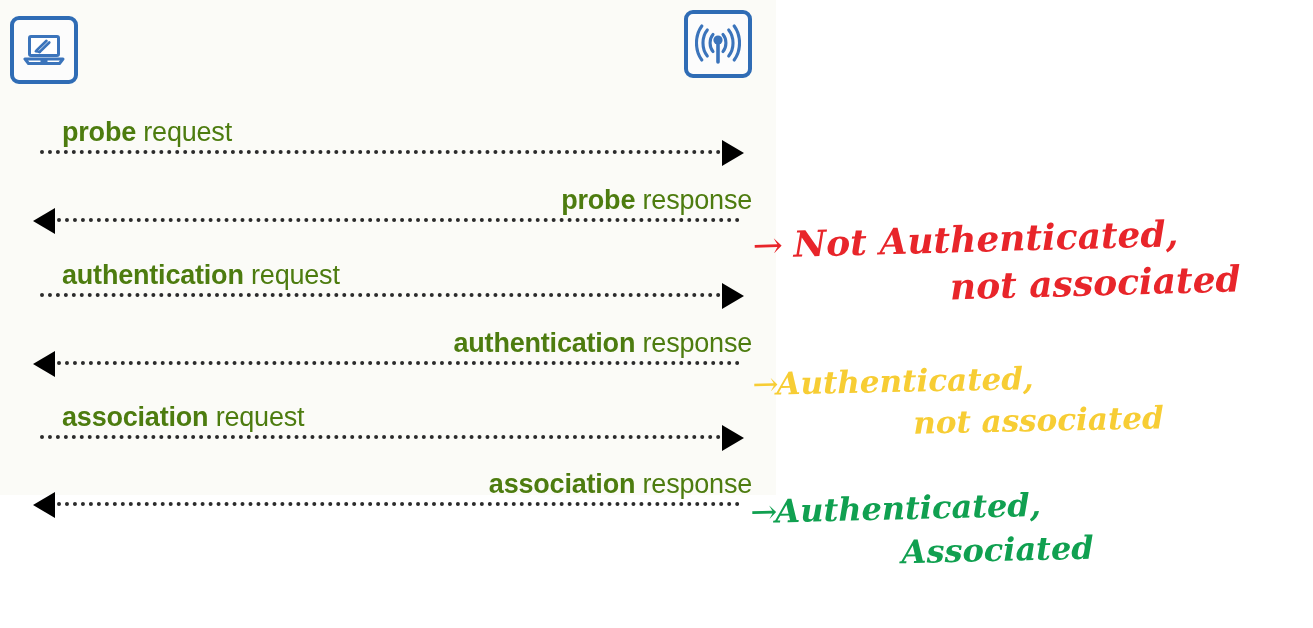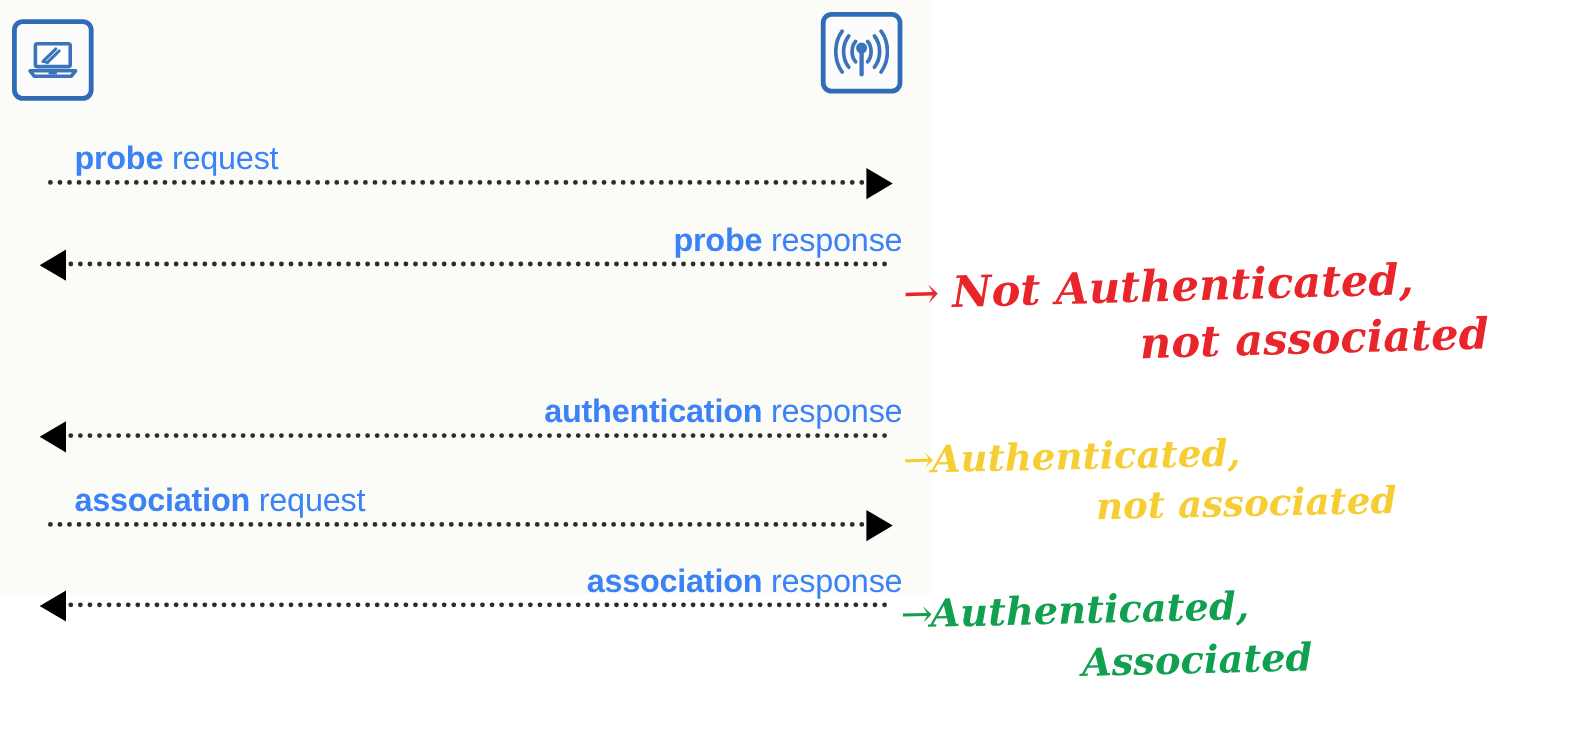--- a/index.html
+++ b/index.html
@@ -51,21 +51,21 @@
     left: 0;
     width: 776px;
     height: 60px;
   }
 
   .msg-label {
     position: absolute;
     bottom: 13px;
     font-size: 27px;
     line-height: 30px;
-    color: #3b82f6;
+    color: #4d7c0f;
     white-space: nowrap;
     letter-spacing: -0.2px;
   }
   .msg-label .em { font-weight: 700; }
   .msg-label .rg { font-weight: 400; }
 
   .msg.to-right .msg-label { left: 62px; }
   .msg.to-left  .msg-label { right: 24px; }
 
   
@@ -197,20 +197,25 @@
     <div class="arrow-line"></div>
     <div class="arrow-head right"></div>
   </div>
 
   <div class="msg to-left" id="row-probe-res">
     <div class="msg-label"><span class="em">probe</span><span class="rg"> response</span></div>
     <div class="arrow-line"></div>
     <div class="arrow-head left"></div>
   </div>
 
+  <div class="msg to-right" id="row-auth-req">
+    <div class="msg-label"><span class="em">authentication</span><span class="rg"> request</span></div>
+    <div class="arrow-line"></div>
+    <div class="arrow-head right"></div>
+  </div>
 
   <div class="msg to-right" id="row-assoc-req">
     <div class="msg-label"><span class="em">association</span><span class="rg"> request</span></div>
     <div class="arrow-line"></div>
     <div class="arrow-head right"></div>
   </div>
 
   <div class="msg to-left" id="row-auth-res">
     <div class="msg-label"><span class="em">authentication</span><span class="rg"> response</span></div>
     <div class="arrow-line"></div>

